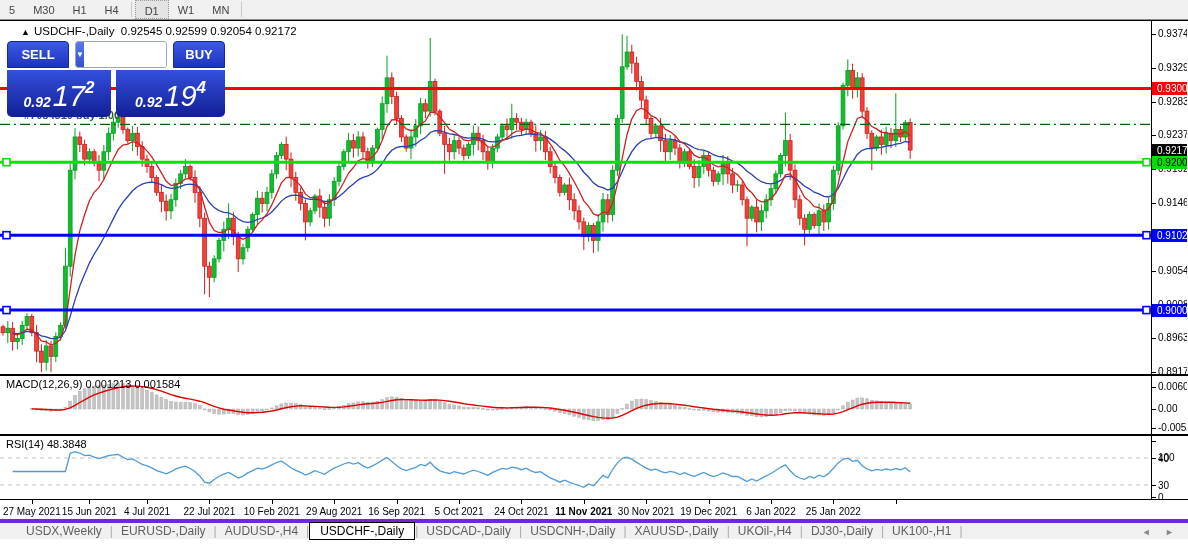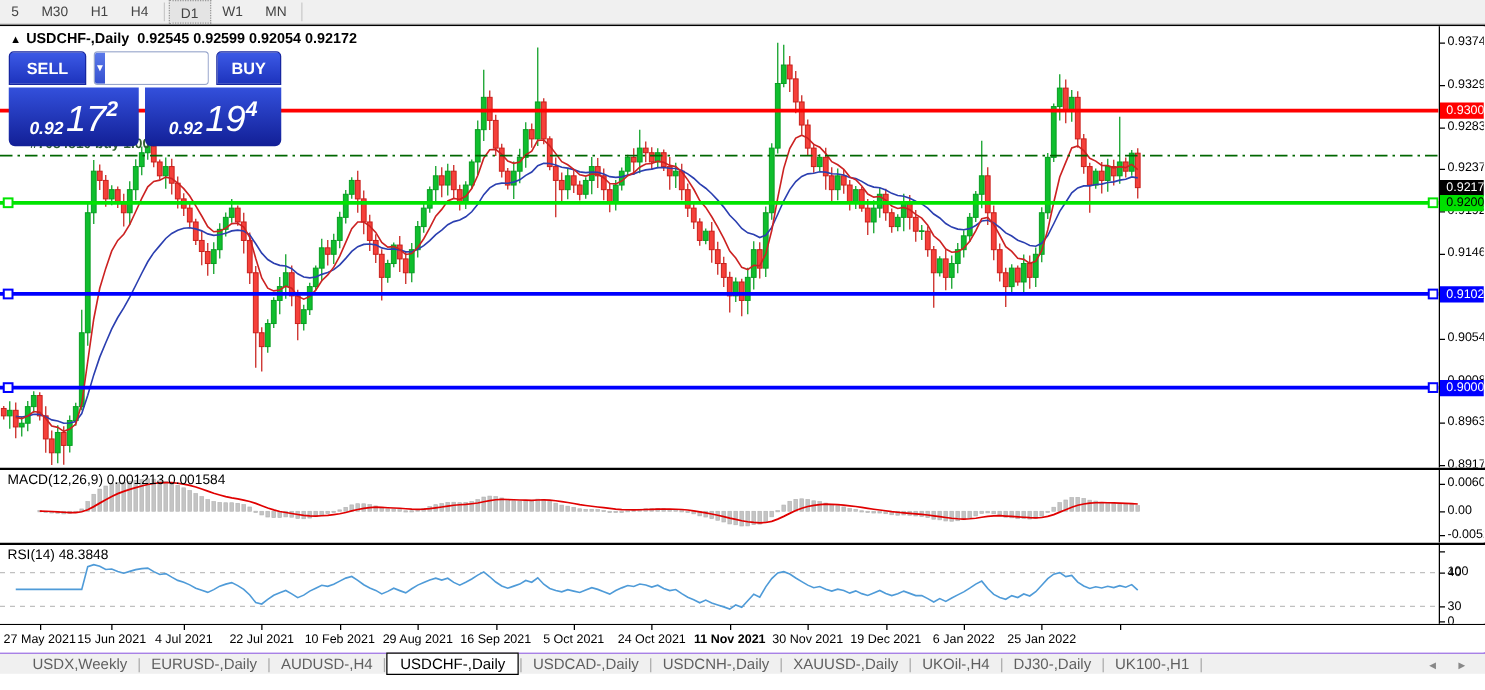--- a/index.html
+++ b/index.html
@@ -10,28 +10,28 @@
   .tbtn{font-size:11px;color:#444;padding:2px 9px 0 9px;line-height:16px;cursor:default;}
   .tbtn.active{background:#e4e4e4;border:1px dotted #9a9a9a;}
   .tsep{width:1px;background:#c9c9c9;margin:2px 3px;}
   
   .row{display:flex;width:1188px;background:#fff;}
   .row .plot{position:relative;width:1151px;overflow:hidden;background:#fff;}
   .row .axis{position:relative;width:36px;border-left:1px solid #000;background:#fff;overflow:hidden;}
   .row.main{height:356px;border-bottom:2px solid #000;border-top:1px solid #000;}
   .row.macd{height:60px;border-bottom:2px solid #000;}
   .row.rsi{height:64px;border-bottom:1px solid #000;}
-  .row.dates{height:23px;border-bottom:1px solid #6d28d9;}
+  .row.dates{height:23px;border-bottom:4px solid #6d28d9;}
   svg{display:block;position:absolute;left:0;top:0;}
   
   .ptick{position:absolute;left:0;width:4px;height:1px;background:#000;}
   .plabel{position:absolute;left:6px;font-size:10px;color:#000;white-space:nowrap;}
   .pbadge{position:absolute;left:0;width:36px;font-size:10px;padding:1px 0 1px 5px;white-space:nowrap;line-height:11px;}
   
-  .chart-header{position:absolute;left:8px;top:4px;font-size:11.5px;font-weight:bold;color:#000;white-space:nowrap;z-index:5;}
+  .chart-header{position:absolute;left:21px;top:4px;font-size:11.5px;font-weight:normal;color:#000;white-space:nowrap;z-index:5;}
   .chart-header .tri{font-size:9px;margin-right:4px;}
   
   .order-label{position:absolute;left:24px;top:93px;font-size:11px;color:#2f5f2f;font-weight:bold;z-index:4;}
   
   .trade-panel{position:absolute;left:7px;top:20px;width:218px;z-index:6;}
   .tp-row1{display:flex;height:27px;}
   .tp-btn{color:#fff;font-size:13px;font-weight:bold;text-align:center;line-height:25px;border-radius:4px 4px 0 0;background:linear-gradient(#3c5ae6,#1d33bd);border:1px solid #1626a0;}
   .tp-sell{width:62px;}
   .tp-buy{width:52px;margin-left:6px;}
   .tp-spin{flex:1;display:flex;margin-left:6px;background:#fff;border:1px solid #98a6cc;border-radius:3px;overflow:hidden;}

